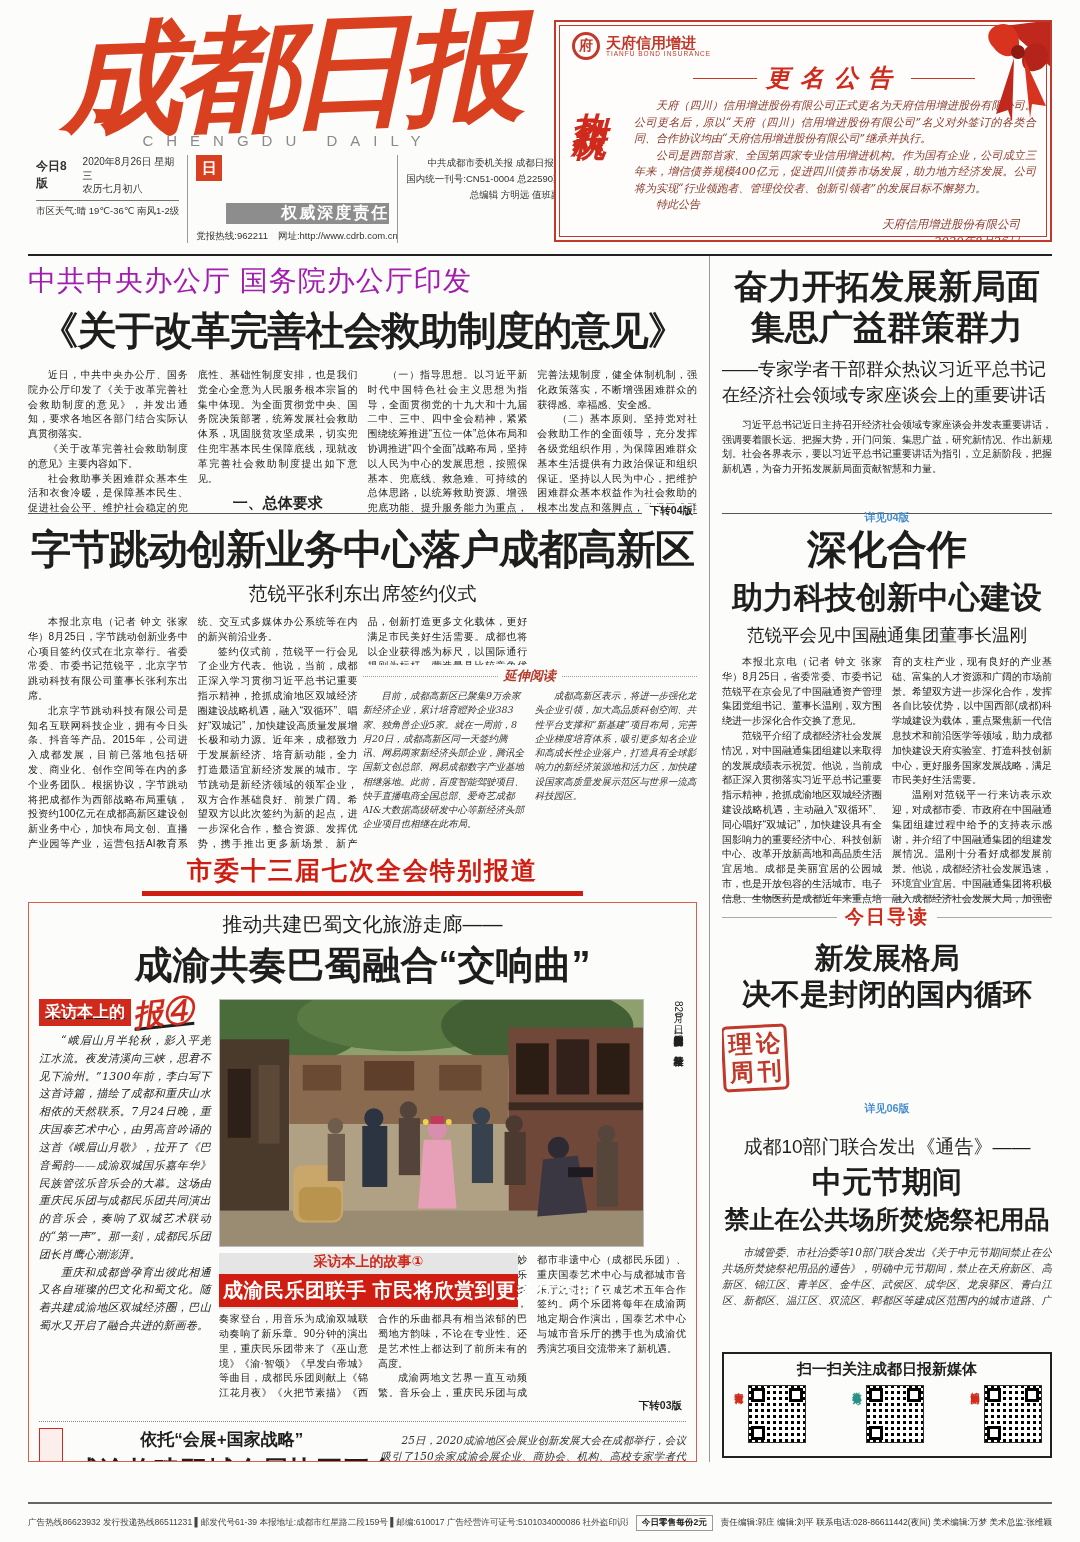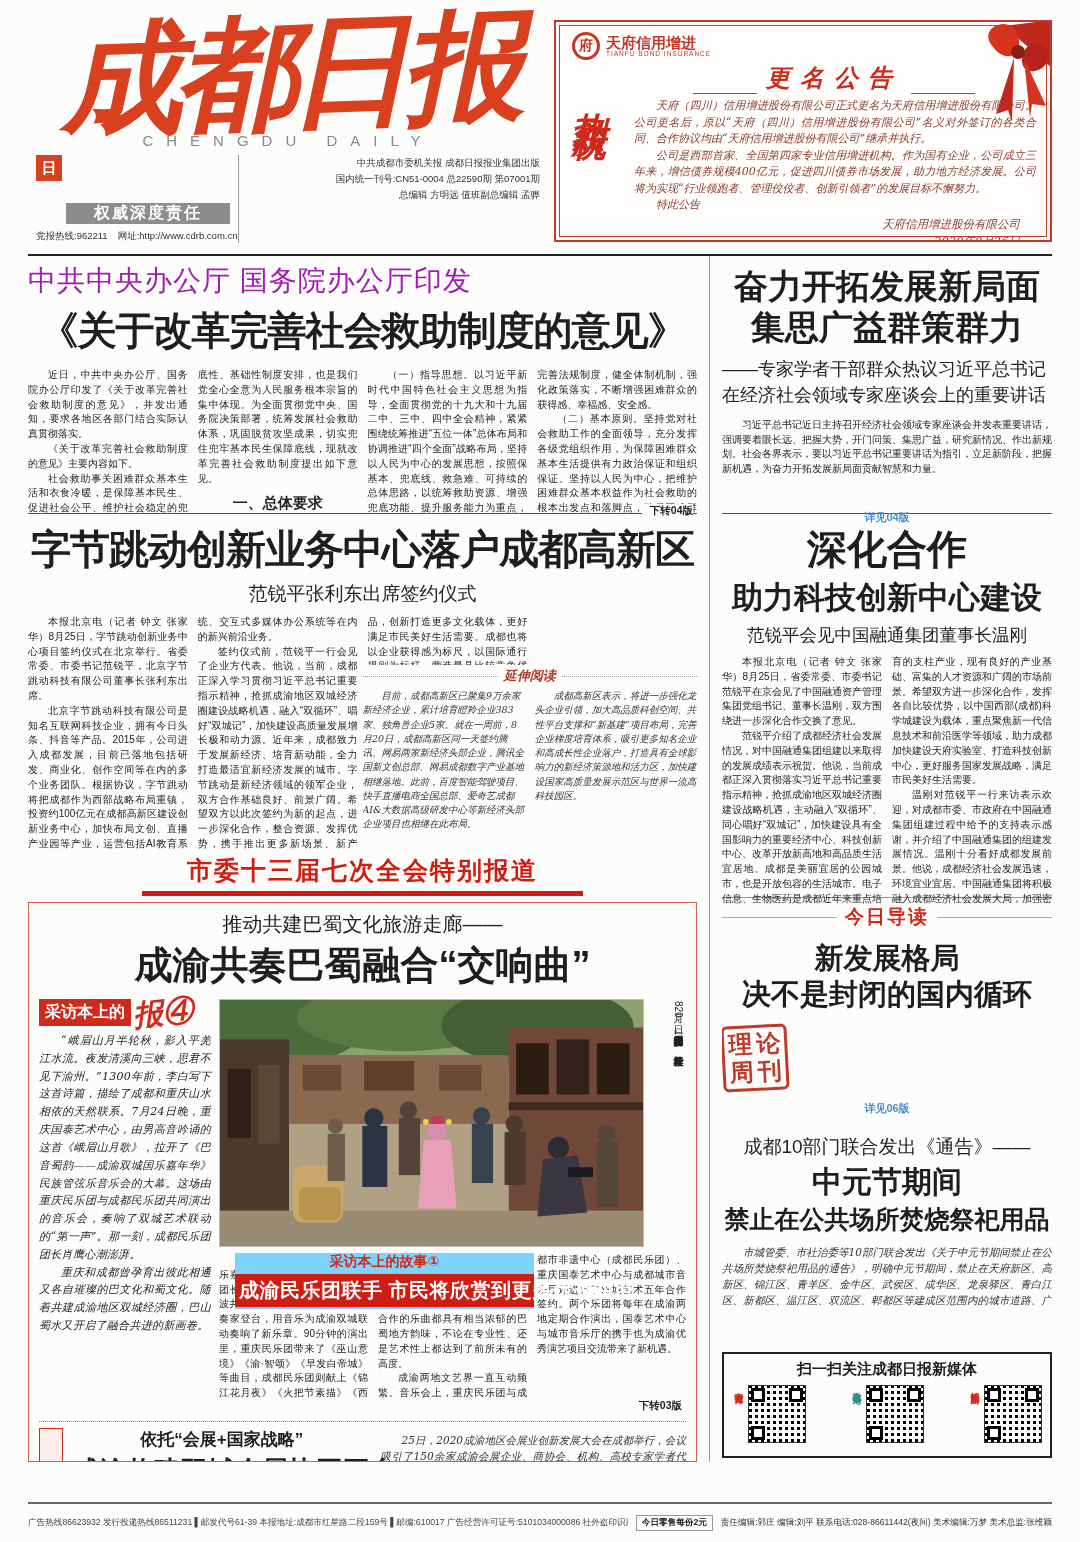--- a/index.html
+++ b/index.html
@@ -26,36 +26,36 @@
   .mi-a { width:168px; }
   .mi-a .row1 { display:flex; gap:6px; align-items:center; border-bottom:1px solid #777; padding-bottom:4px; }
   .edition { font-weight:bold; font-size:12px; }
   .dates { font-size:10px; line-height:1.35; }
   .weather { padding-top:4px; font-size:9.5px; white-space:nowrap; }
   .mi-b { width:210px; }
   .slogan-row { display:flex; gap:4px; align-items:stretch; }
   .logo-sq { width:26px; height:26px; background:#d8401f; color:#fff; font-weight:bold;
              display:flex; align-items:center; justify-content:center; font-size:15px; }
   .slogan-bar { flex:1; background:#8d8d8d; color:#fff; font-weight:bold; font-size:16px;
-                display:flex; align-items:center; justify-content:center; letter-spacing:2px;margin-top:48px; }
+                display:flex; align-items:center; justify-content:flex-end; letter-spacing:2px;margin-top:48px; }
   .mi-b .row2 { display:flex; gap:10px; padding-top:6px; font-size:9.5px; white-space:nowrap; }
   .mi-c { flex:1; text-align:right; font-size:9.5px; line-height:1.7; white-space:nowrap; }
   
   .ad { position:absolute; right:0; top:20px; width:498px; height:222px;
         border:2px solid #c0392b; outline:1px solid #c0392b; outline-offset:-6px;
         background:#fffdfb; padding:10px 14px 8px 16px; overflow:hidden; }
   .ad-logo { display:flex; gap:6px; align-items:center; }
   .ad-logo .ring { width:28px; height:28px; border:3px solid #c0392b; border-radius:50%;
                    color:#c0392b; font-weight:bold; font-size:14px; display:flex; align-items:center; justify-content:center; }
   .ad-logo .lt { color:#c0392b; font-weight:900; font-size:15px; line-height:1; }
   .ad-logo .ls { color:#c0392b; font-size:6.5px; letter-spacing:1px; }
   .celebrate { position:absolute; left:16px; top:64px; writing-mode:vertical-rl;
                font-family:"DejaVu Serif",serif; font-style:italic; font-weight:bold;
                color:#cf2a1b; font-size:34px; line-height:1; letter-spacing:4px; height:150px; }
-  .ad-title { display:flex; align-items:flex-end; justify-content:center; gap:9px; margin:2px 0 4px 60px; }
+  .ad-title { display:flex; align-items:center; justify-content:center; gap:9px; margin:2px 0 4px 60px; }
   .ad-title .ln { width:64px; height:1px; background:#c0392b; }
   .ad-title .tt { color:#cf2a1b; font-weight:bold; font-size:24px; letter-spacing:10px;
                   font-family:"DejaVu Serif",serif; font-style:italic; }
   .ad-body { margin-left:62px; color:#8a3a2c; font-size:11px; line-height:1.5; text-align:justify; }
   .ad-body p { text-indent:2em; }
   .ad-sign { margin-top:2px; text-align:right; color:#8a3a2c; font-size:11.5px; line-height:1.5; padding-right:16px; }
   .ribbon { position:absolute; right:-4px; top:-4px; }
   
   .content { display:flex; }
   .col-left { width:682px; padding-right:12px; border-right:1px solid #999; }
@@ -99,34 +99,34 @@
   .rt-body { height:258px; overflow:hidden; }
   
   .special { padding-top:8px; }
   .sp-banner { text-align:center; color:#cf1d12; font-weight:900; font-size:25px; letter-spacing:2px; }
   .sp-bar { width:66%; height:5px; background:#cf1d12; margin:4px auto 6px; }
   .sp-box { border:1px solid #d8604a; padding:8px 10px 6px; position:relative; height:560px; overflow:hidden; }
   .sp-kick { text-align:center; font-size:20px; }
   .sp-title { text-align:center; font-weight:900; font-size:38px; margin:2px 0 8px; white-space:nowrap; }
   .sp-row { display:flex; gap:8px; }
   .sp-leftcol { width:172px; flex:none; }
-  .badge { display:flex; align-items:flex-end; gap:2px; margin-bottom:6px; }
+  .badge { display:flex; align-items:flex-end; gap:2px; margin-bottom:6px;text-decoration:underline; }
   .badge .bd { background:#cf2a1b; color:#fff; font-weight:bold; font-size:16px; padding:3px 6px; white-space:nowrap; }
   .badge .cal { color:#cf2a1b; font-family:"DejaVu Serif",serif; font-style:italic; font-weight:bold;
                 font-size:30px; line-height:0.9; transform:rotate(-6deg); }
   .sp-lefttext { font-size:11px; line-height:1.62; text-align:justify; color:#222; letter-spacing:0.3px; }
   .sp-lefttext p { text-indent:2em; }
   .sp-main { flex:1; min-width:0; }
   .photo-row { display:flex; gap:4px; height:248px; }
   .photo { flex:1; min-width:0; border:1px solid #bbb; }
   .photo svg { width:100%; height:100%; display:block; }
   .vcap { width:38px; flex:none; writing-mode:vertical-rl; font-size:10px; line-height:1.5; color:#222; padding-top:2px; }
   .vcap .credit { font-weight:bold; margin-top:8px; }
   .story { position:relative; height:160px; margin-top:6px; overflow:hidden; }
-  .story-head { position:absolute; left:16px; top:0; width:64%; height:56px; background:#7dd3fc; z-index:2; }
+  .story-head { position:absolute; left:0; top:0; width:64%; height:56px; background:#e5e5e5; z-index:2; }
   .story-label { text-align:center; color:#cf2a1b; font-weight:bold; font-size:14px; }
   .story-bannr { background:#cf1d12; color:#fff; font-weight:900; font-size:20px; padding:3px 4px; margin-top:3px; white-space:nowrap; letter-spacing:0.5px; }
   .story-body { height:100%; }
   .sp-dots { border-top:1px dotted #888; margin:8px 0 6px; }
   .brief { display:flex; gap:10px; align-items:stretch; height:76px; }
   .brief-label { width:24px; flex:none; writing-mode:vertical-rl; background:#fbeeec; border:1px solid #cf2a1b;
                  color:#cf2a1b; font-weight:bold; font-size:13px; letter-spacing:3px; text-align:center; padding:4px 2px; }
   .brief-left { width:46%; text-align:center; }
   .brief-kick { font-weight:bold; font-size:17px; }
   .brief-title { font-weight:900; font-size:27px; white-space:nowrap; margin-top:2px; }
@@ -173,20 +173,30 @@
 </head>
 <body>
 
 <div class="page">
 
   <header class="mast">
     <div class="mast-left">
       <div class="mast-title">成都日报</div>
       <div class="mast-en">CHENGDU DAILY</div>
       <div class="mast-info">
+        <div class="mi mi-a">
+          <div class="row1">
+            <span class="edition">今日8版</span>
+            <span class="dates">
+              <span>2020年8月26日 星期三</span><br>
+              <span>农历七月初八</span>
+            </span>
+          </div>
+          <div class="weather">市区天气:晴 19℃-36℃ 南风1-2级</div>
+        </div>
         <div class="mi mi-b">
           <div class="slogan-row">
             <span class="logo-sq">日</span>
             <span class="slogan-bar">
               <span>权威</span>
               <span>深度</span>
               <span>责任</span>
             </span>
           </div>
           <div class="row2">

